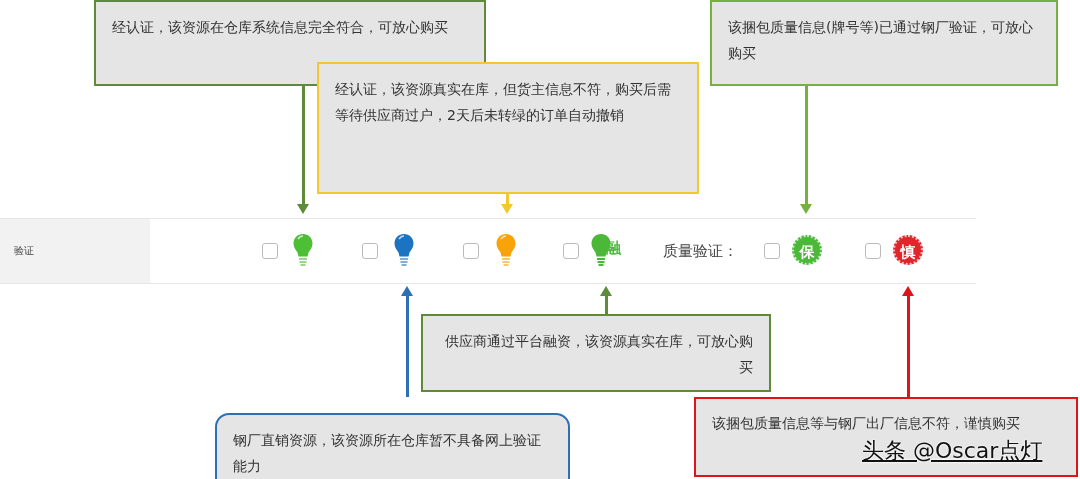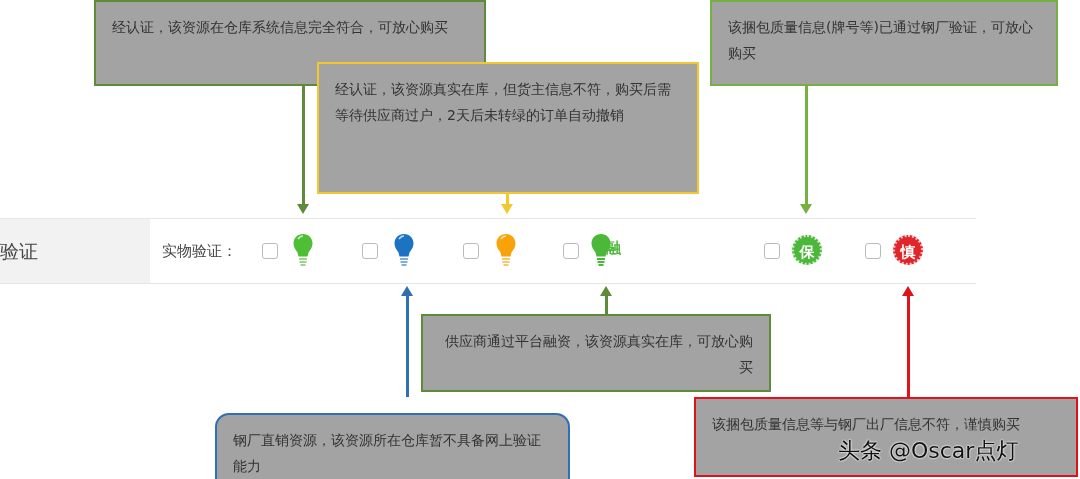--- a/index.html
+++ b/index.html
@@ -1,35 +1,35 @@
 <!DOCTYPE html>
 <html><head>
 <meta charset="utf-8">
 <style>
   html,body{margin:0;padding:0;}
   body{width:1080px;height:479px;position:relative;background:#ffffff;overflow:hidden;
        font-family:"DejaVu Sans","Liberation Sans",sans-serif;color:#333333;}
-  .callout{position:absolute;box-sizing:border-box;background:#a3a3a3;border:2px solid;
+  .callout{position:absolute;box-sizing:border-box;background:#e5e5e5;border:2px solid;
            font-size:14px;line-height:26px;color:#333;padding:12px 16px 0 16px;}
   .c-green-dark{border-color:#5e8b3a;}
   .c-yellow{border-color:#f3c82e;}
   .c-green-light{border-color:#76b043;}
   .c-blue{border-color:#2f6fb3;}
-  .c-red{border-color:#e0121a;}
+  .c-red{border-color:#e0121a;font-family:Liberation Mono, monospace;}
   .line{position:absolute;width:3px;}
   .arrow-down{position:absolute;width:0;height:0;border-left:6px solid transparent;border-right:6px solid transparent;border-top:10px solid;}
   .arrow-up{position:absolute;width:0;height:0;border-left:6px solid transparent;border-right:6px solid transparent;border-bottom:10px solid;}
   .row{position:absolute;left:0;top:218px;width:976px;height:64px;border-top:1px solid #e6e6e6;border-bottom:1px solid #e6e6e6;}
-  .row-label{position:absolute;left:0;top:0;width:150px;height:64px;background:#f2f2f2;font-size:19px;line-height:64px;box-sizing:border-box;color:#444;}
+  .row-label{position:absolute;left:0;top:0;width:150px;height:64px;background:#f2f2f2;font-size:10px;line-height:64px;padding-left:14px;box-sizing:border-box;color:#444;}
   .grp-label{position:absolute;top:0;height:64px;line-height:64px;font-size:15px;color:#444;}
   .cb{position:absolute;top:24px;width:16px;height:16px;border:1px solid #bbbbbb;border-radius:3px;background:#fff;box-sizing:border-box;}
   .bulb{position:absolute;top:14px;width:22px;height:34px;}
   .badge{position:absolute;top:16px;width:30px;height:30px;border-radius:50%;color:#fff;font-size:15px;font-weight:bold;text-align:center;line-height:30px;box-sizing:border-box;border:2px dotted rgba(255,255,255,0.7);}
   .rong{position:absolute;top:20px;font-size:15px;font-weight:bold;color:#4cb83a;}
-  .watermark{position:absolute;left:838px;top:436px;font-size:22px;color:#111;text-shadow:0 0 2px #fff,0 0 2px #fff;}
+  .watermark{position:absolute;left:862px;top:436px;font-size:22px;color:#111;text-shadow:0 0 2px #fff,0 0 2px #fff;text-decoration:underline;}
 </style>
 </head>
 <body>
 
 <div class="callout c-green-dark" style="left:94px;top:0;width:392px;height:86px;">
   <span>经认证，该资源在仓库系统信息完全符合，可放心购买</span>
 </div>
 
 <div class="callout c-yellow" style="left:317px;top:62px;width:382px;height:132px;z-index:2;">
   <span>经认证，该资源真实在库，但货主信息不符，购买后需等待供应商过户，2天后未转绿的订单自动撤销</span>
@@ -65,21 +65,20 @@
 
 <div class="arrow-up" style="left:600px;top:286px;border-bottom-color:#5e8b3a;"></div>
 <div class="line" style="left:605px;top:295px;height:19px;background:#5e8b3a;"></div>
 
 <div class="arrow-up" style="left:902px;top:286px;border-bottom-color:#e0121a;"></div>
 <div class="line" style="left:907px;top:295px;height:102px;background:#e0121a;"></div>
 
 <div class="row">
   <div class="row-label">验证</div>
 
-  <div class="grp-label" style="left:162px;">实物验证：</div>
 
   <div class="cb" style="left:262px;"></div>
   <svg class="bulb" style="left:292px;" viewBox="0 0 22 34">
     <path d="M11 1C5.5 1 1.5 5 1.5 10.5c0 4 2.3 6.5 4 9l1 4h9l1-4c1.7-2.5 4-5 4-9C20.5 5 16.5 1 11 1z" fill="#4cbf34"></path>
     <path d="M6 6 Q8 3 11 3" stroke="#c8f0bd" stroke-width="1.6" fill="none"></path>
     <rect x="7" y="25" width="8" height="2" fill="#9fd48e"></rect>
       <rect x="7.5" y="28" width="7" height="2" fill="#9fd48e"></rect>
       <rect x="8.5" y="31" width="5" height="2" fill="#9fd48e"></rect>
   </svg>
 
@@ -103,20 +102,21 @@
 
   <div class="cb" style="left:563px;"></div>
   <svg class="bulb" style="left:590px;" viewBox="0 0 22 34">
     <path d="M11 1C5.5 1 1.5 5 1.5 10.5c0 4 2.3 6.5 4 9l1 4h9l1-4c1.7-2.5 4-5 4-9C20.5 5 16.5 1 11 1z" fill="#4cb83a"></path>
     <rect x="7" y="25" width="8" height="2" fill="#4cb83a"></rect>
       <rect x="7.5" y="28" width="7" height="2" fill="#4cb83a"></rect>
       <rect x="8.5" y="31" width="5" height="2" fill="#4cb83a"></rect>
   </svg>
   <span class="rong" style="left:606px;">融</span>
 
+  <div class="grp-label" style="left:663px;">质量验证：</div>
 
   <div class="cb" style="left:764px;"></div>
   <div class="badge" style="left:792px;background:#4cb83a;">保</div>
 
   <div class="cb" style="left:865px;"></div>
   <div class="badge" style="left:893px;background:#e0252b;">慎</div>
 </div>
 
 <div class="watermark">头条 @Oscar点灯</div>
 

